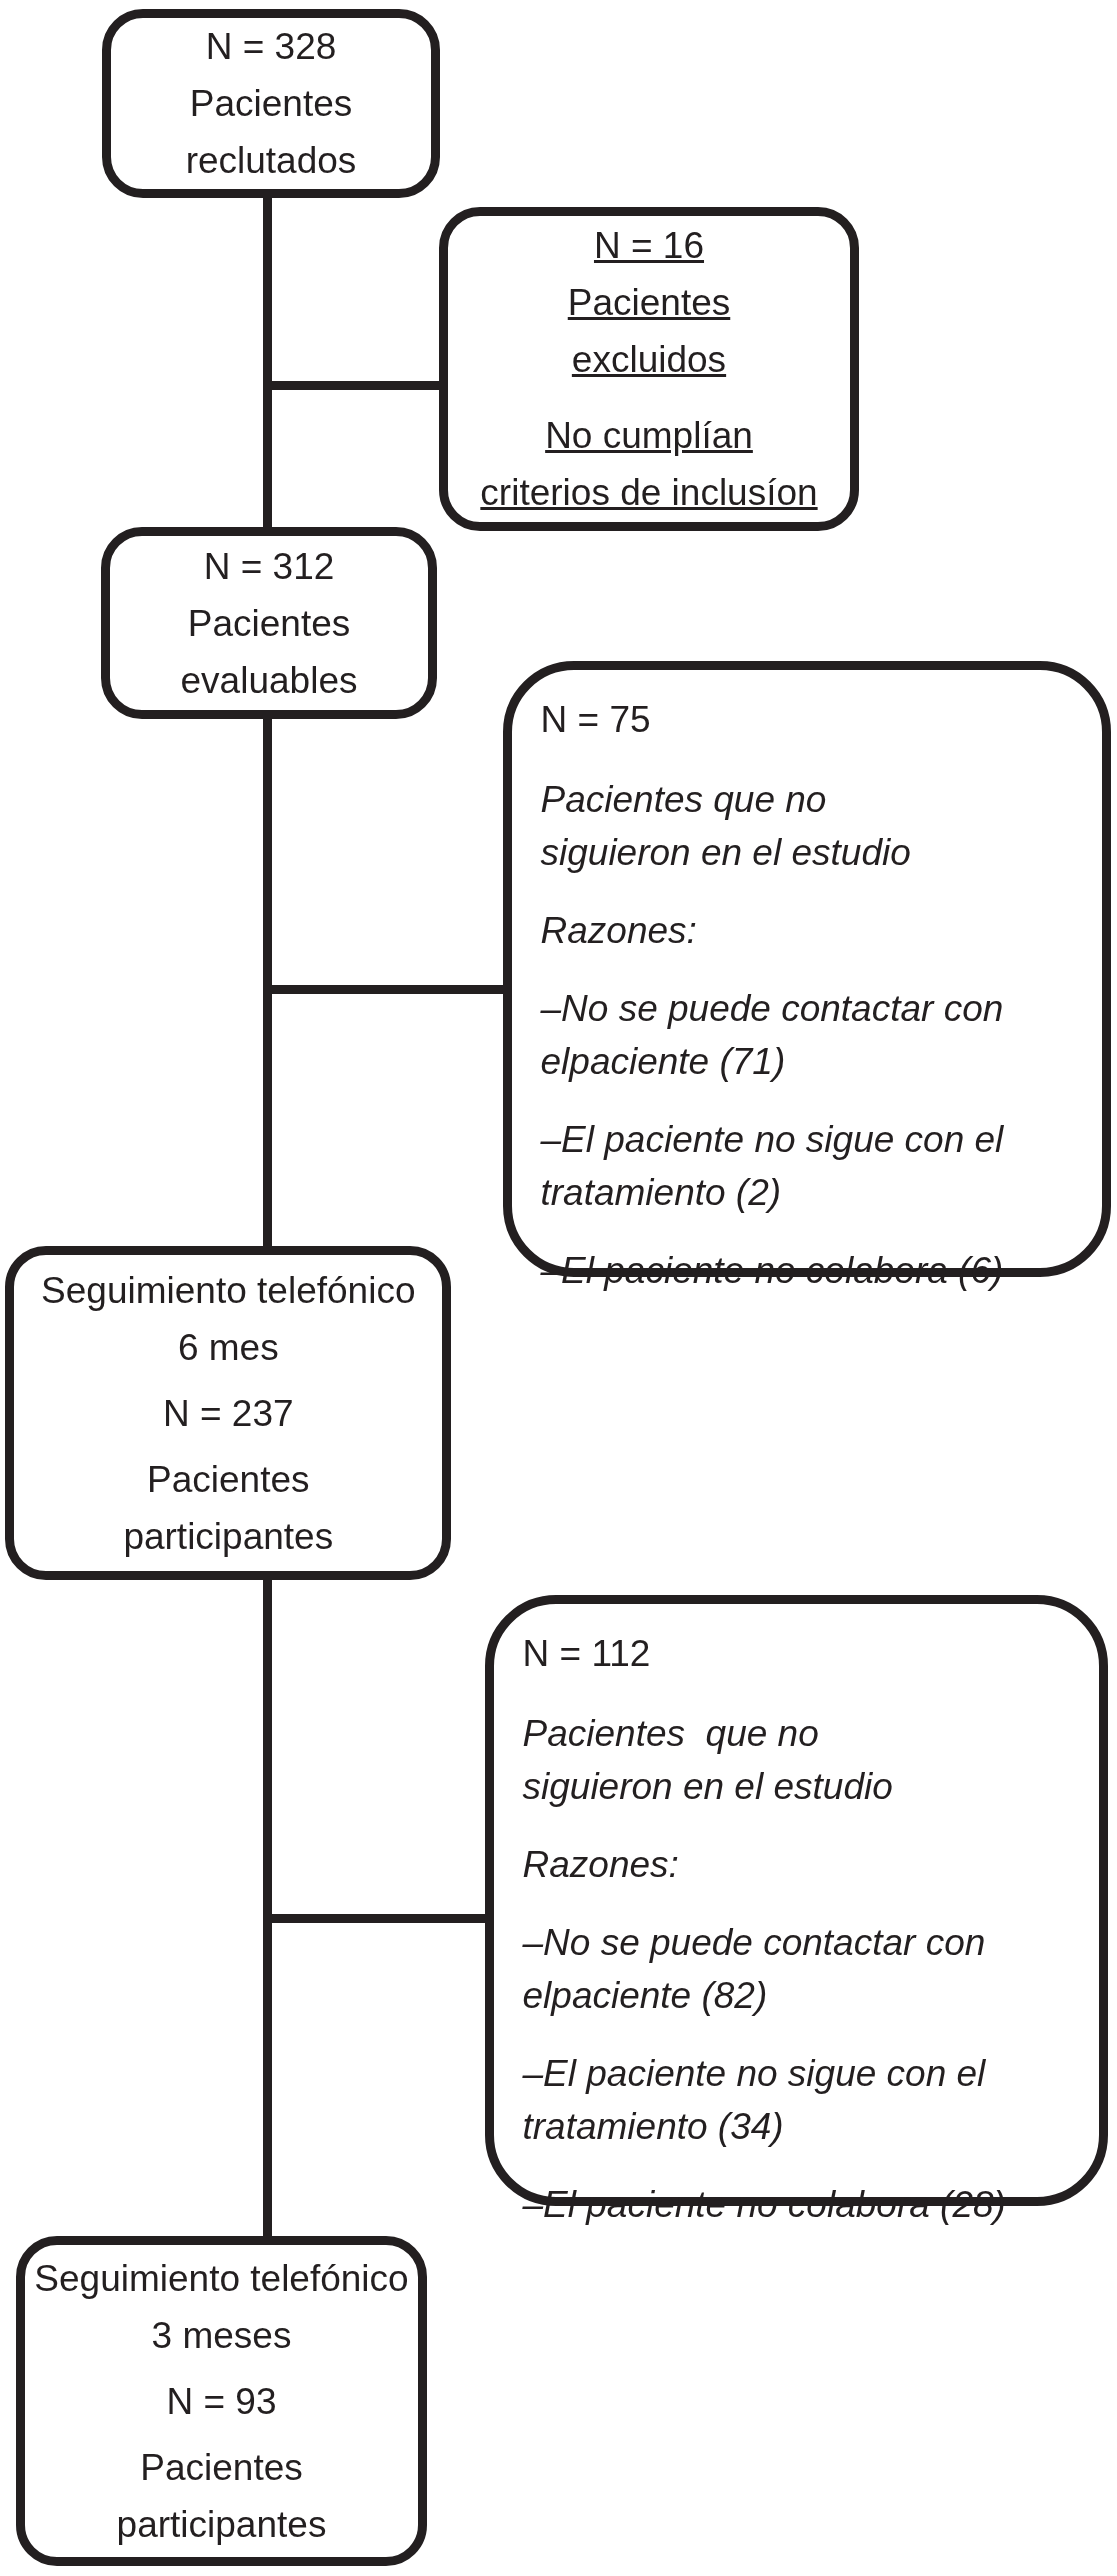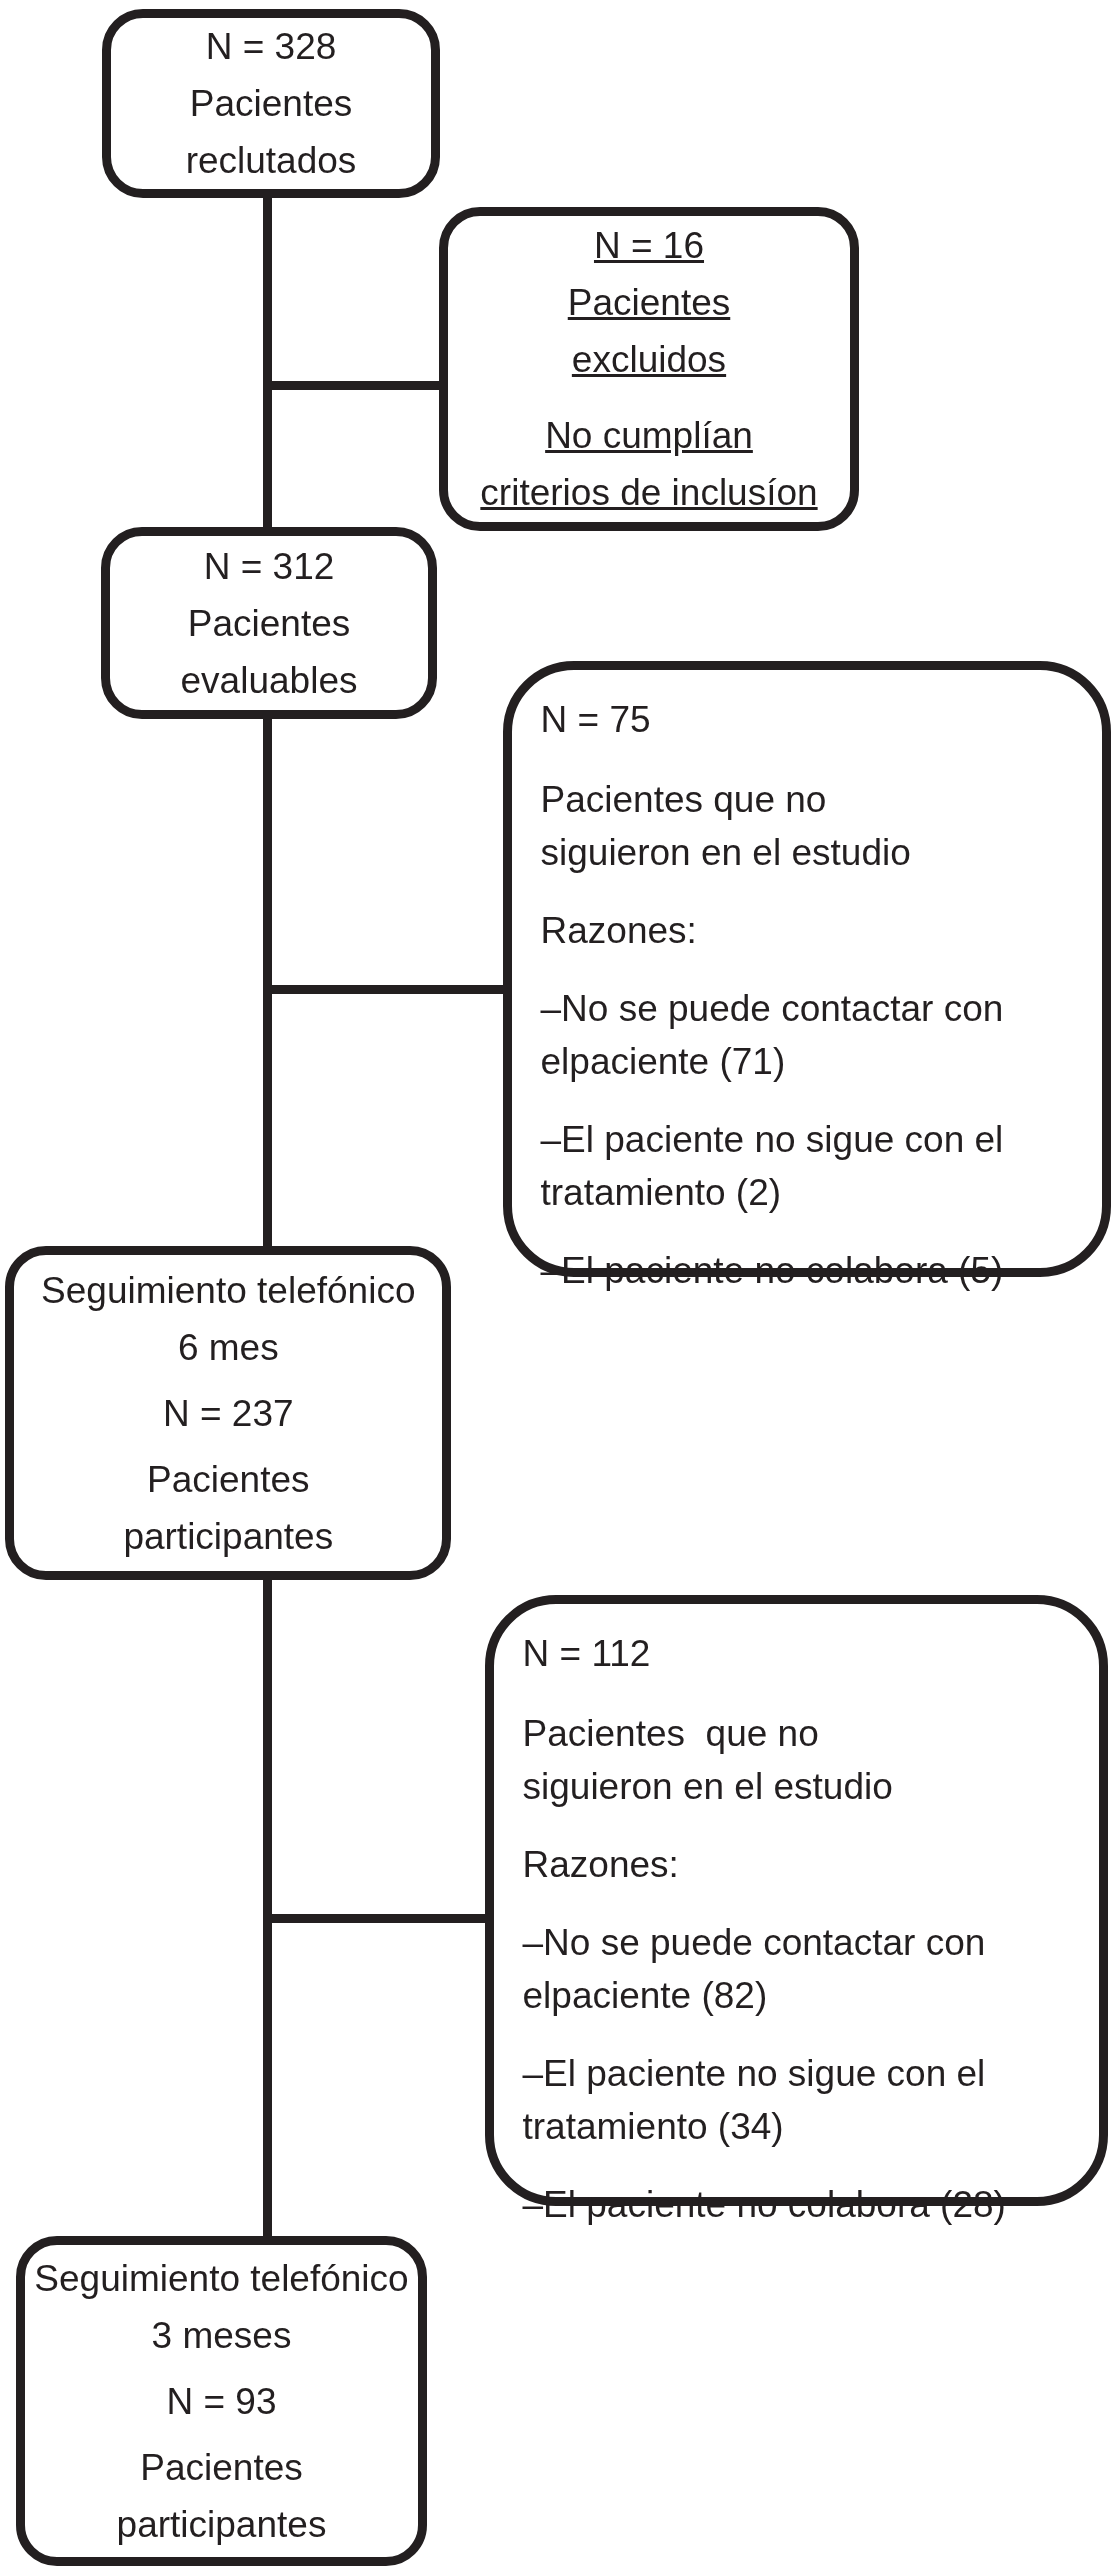--- a/index.html
+++ b/index.html
@@ -52,21 +52,21 @@
 
   
   .dropout {
     border-radius: 71px;
     justify-content: flex-start;
     padding: 23px 21.4px 14.2px 28.5px;
     text-align: left;
   }
   .dropout .line { line-height: 53px; }
   .dropout .n-line { margin-bottom: 27px; }
-  .dropout .para { margin-bottom: 25px; }
+  .dropout .para { margin-bottom: 25px; font-style: italic; }
   .dropout .para:last-child { margin-bottom: 0; }
   .box-dropout-1 { left: 503px; top: 661px;  width: 608px; height: 616px; }
   .box-dropout-3 { left: 485px; top: 1595px; width: 623px; height: 611px; }
 
   
   .v-trunk-1 { left: 263px; top: 196px;  width: 9px;  height: 336px; }
   .v-trunk-2 { left: 263px; top: 717px;  width: 9px;  height: 534px; }
   .v-trunk-3 { left: 263px; top: 1578px; width: 9px;  height: 663px; }
   .h-branch-1 { left: 267px; top: 381px;  width: 178px; height: 9px; }
   .h-branch-2 { left: 267px; top: 985px; width: 242px; height: 9px; }
@@ -116,21 +116,21 @@
     </div>
     <div class="para">
       <div class="line">–No se puede contactar con</div>
       <div class="line">elpaciente (71)</div>
     </div>
     <div class="para">
       <div class="line">–El paciente no sigue con el</div>
       <div class="line">tratamiento (2)</div>
     </div>
     <div class="para">
-      <div class="line">–El paciente no colabora (5)</div>
+      <div class="line">–El paciente no colabora (6)</div>
     </div>
   </div>
 
   <div class="box centered followup box-followup-1">
     <div class="line">Seguimiento telefónico</div>
     <div class="line">6 mes</div>
     <div class="line">N = 237</div>
     <div class="line">Pacientes</div>
     <div class="line">participantes</div>
   </div>

